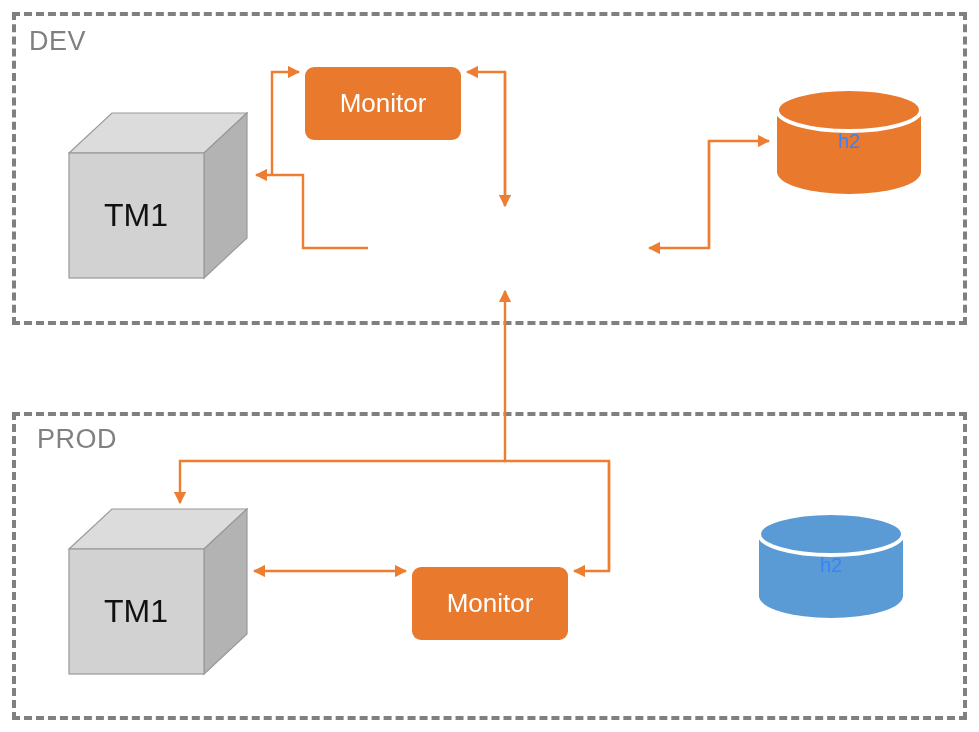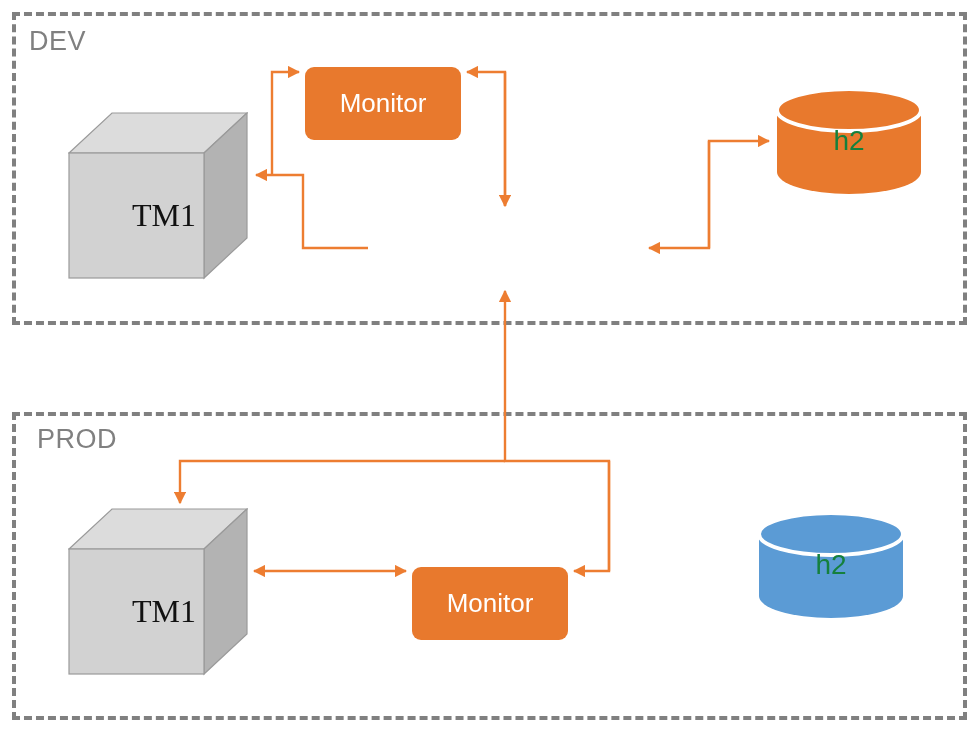--- a/index.html
+++ b/index.html
@@ -8,26 +8,26 @@
 
   .zone{position:absolute;box-sizing:border-box;border:4px dashed #808080;background:transparent;}
   .zone-label{position:absolute;color:#808080;font-size:27px;font-family:"Liberation Sans",sans-serif;letter-spacing:.5px;white-space:nowrap;}
 
   .rbox{position:absolute;box-sizing:border-box;border-radius:9px;background:#E8792D;
         display:flex;align-items:center;justify-content:center;color:#ffffff;
         font-size:26px;font-family:"Liberation Sans",sans-serif;white-space:nowrap;margin-top:32px;}
 
   .cube{position:absolute;}
   .cube svg{display:block;}
-  .cube-label{position:absolute;color:#111111;font-size:32px;font-family:Liberation Serif, serif;
-              display:flex;align-items:center;justify-content:center;white-space:nowrap;padding-left:28px;}
+  .cube-label{position:absolute;color:#111111;font-size:32px;font-family:Liberation Sans, sans-serif;
+              display:flex;align-items:center;justify-content:center;white-space:nowrap;}
 
   .cyl{position:absolute;}
   .cyl svg{display:block;}
-  .cyl-label{position:absolute;color:#15803d;font-size:28px;font-family:"Liberation Sans",sans-serif;
+  .cyl-label{position:absolute;color:#3b82f6;font-size:20px;font-family:"Liberation Sans",sans-serif;
              display:flex;align-items:center;justify-content:center;white-space:nowrap;}
 
   .wires{position:absolute;left:0;top:0;width:979px;height:732px;pointer-events:none;}
 </style>
 </head>
 <body>
 
 <div id="stage">
 
   <div class="zone" id="zone-dev" style="left:12px;top:12px;width:955px;height:313px;"></div>

